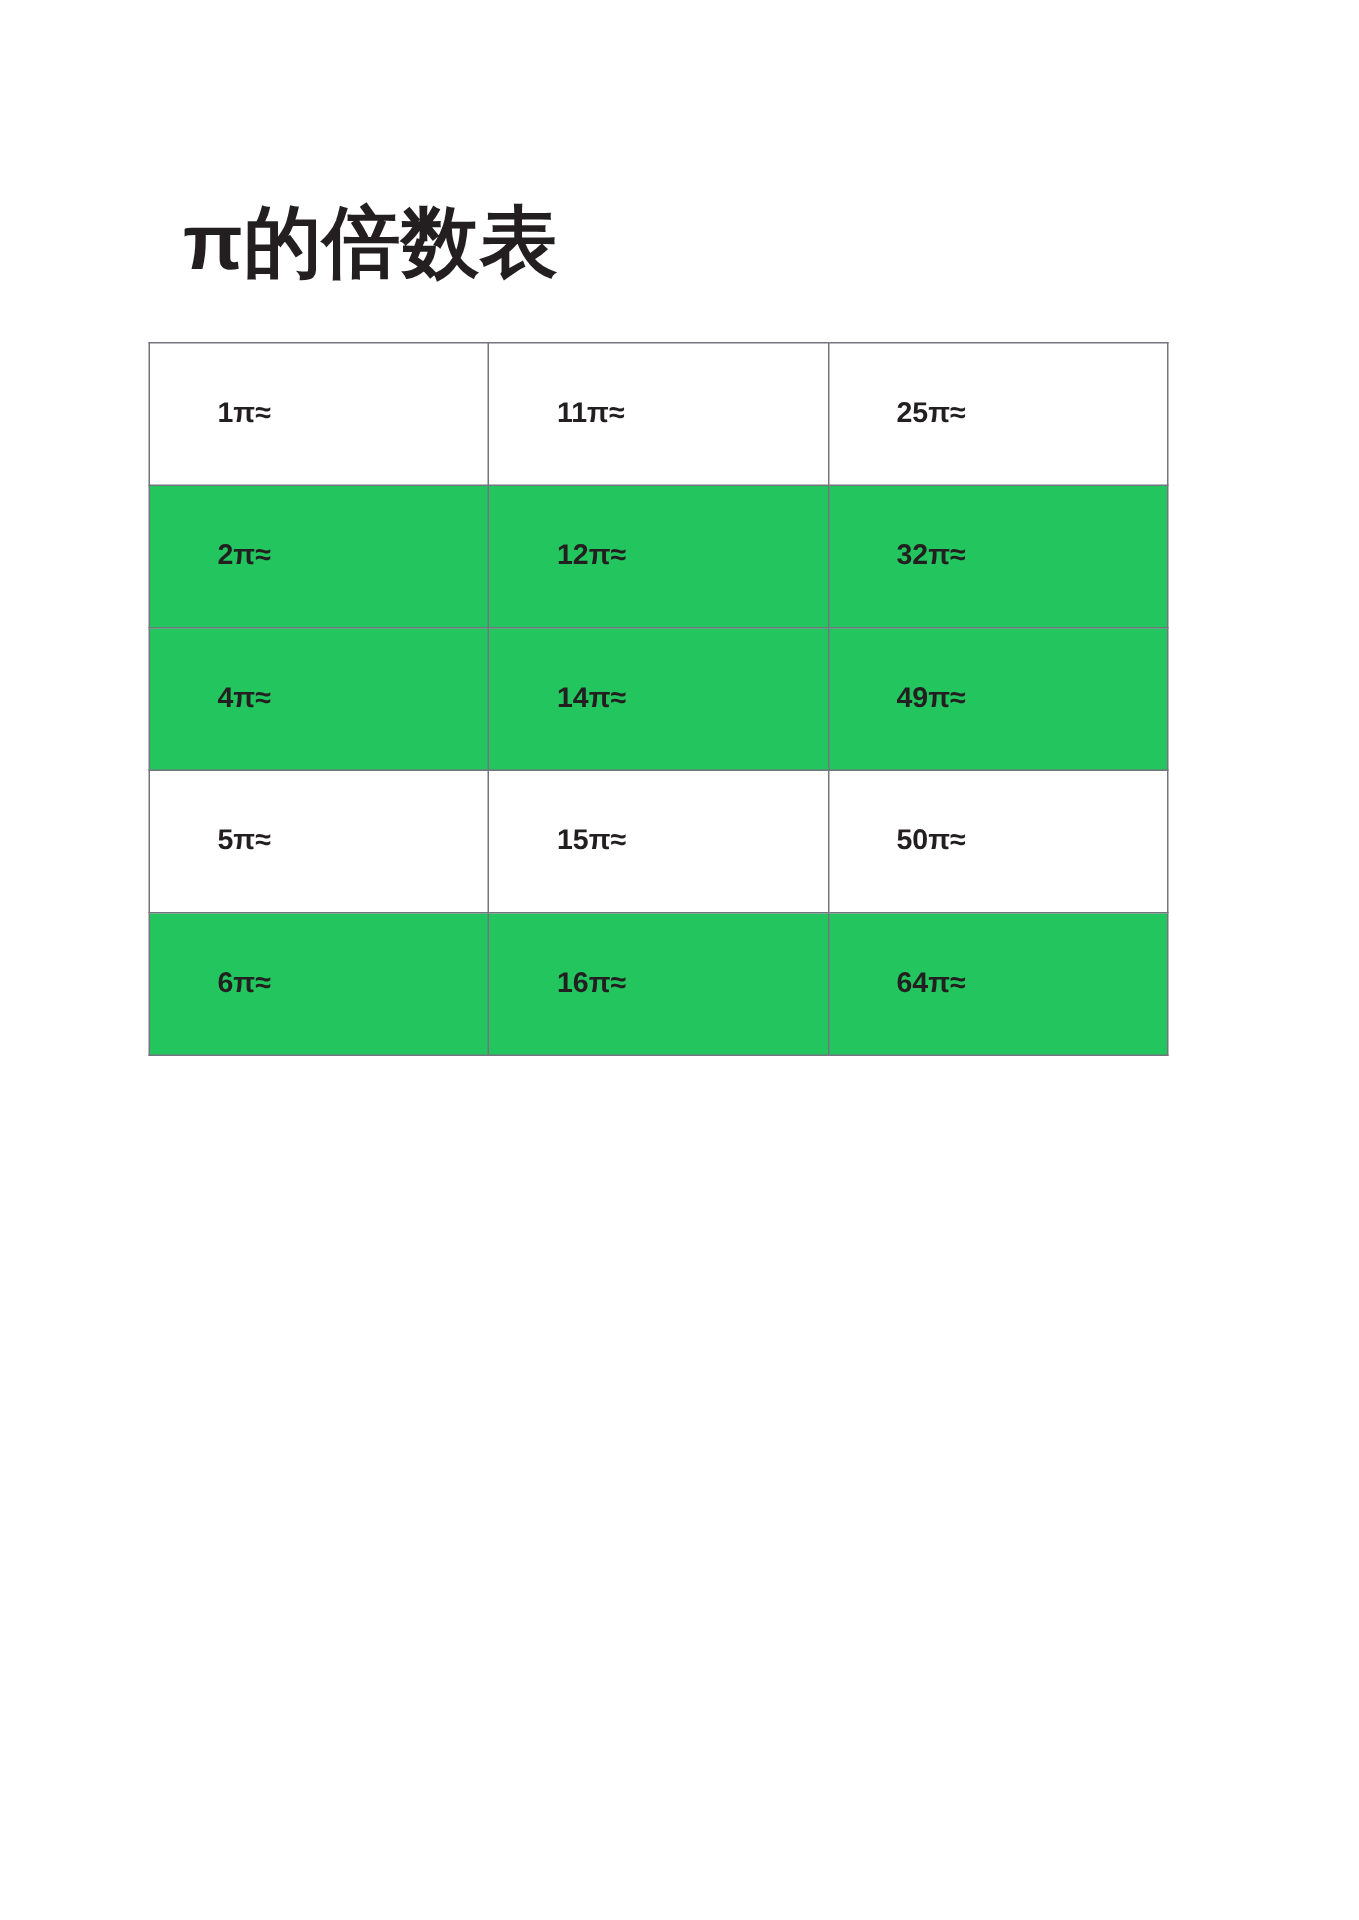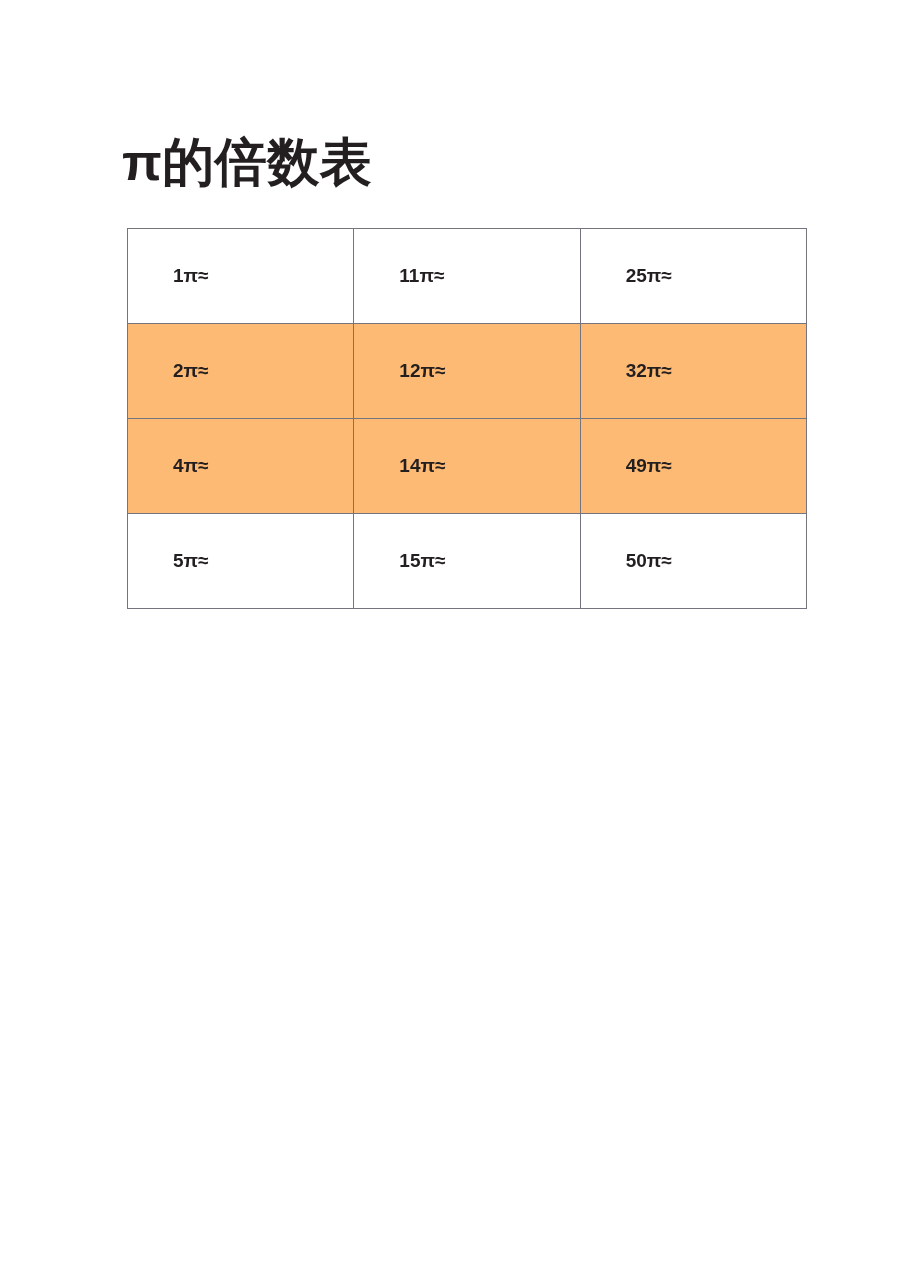--- a/index.html
+++ b/index.html
@@ -25,21 +25,21 @@
     top: 98px;
     font-size: 52px;
     font-weight: 700;
     color: #231f20;
     letter-spacing: 0.5px;
     line-height: 1.15;
     white-space: nowrap;
   }
   .table-wrap {
     position: absolute;
-    left: 127px;
+    left: 99px;
     top: 228px;
     width: 679px;
   }
   table.pi-table {
     border-collapse: collapse;
     width: 679px;
     table-layout: fixed;
   }
   table.pi-table td {
     border: 1px solid #74747f;
@@ -47,21 +47,21 @@
     padding: 0 0 0 45px;
     font-size: 19px;
     font-weight: 700;
     color: #231f20;
     vertical-align: middle;
     text-align: left;
     box-sizing: border-box;
     width: 226.33px;
   }
   tr.row-alt td {
-    background: #fdba74;
+    background: #22c55e;
   }
   tr.row-plain td {
     background: #ffffff;
   }
 </style>
 </head>
 <body>
 
 <div class="page">
 
@@ -89,20 +89,25 @@
           <td>14π≈</td>
           <td>49π≈</td>
         </tr>
 
         <tr class="row-plain">
           <td>5π≈</td>
           <td>15π≈</td>
           <td>50π≈</td>
         </tr>
 
+        <tr class="row-alt">
+          <td>6π≈</td>
+          <td>16π≈</td>
+          <td>64π≈</td>
+        </tr>
 
 
 
 
 
       </tbody>
     </table>
   </div>
 
 </div>

